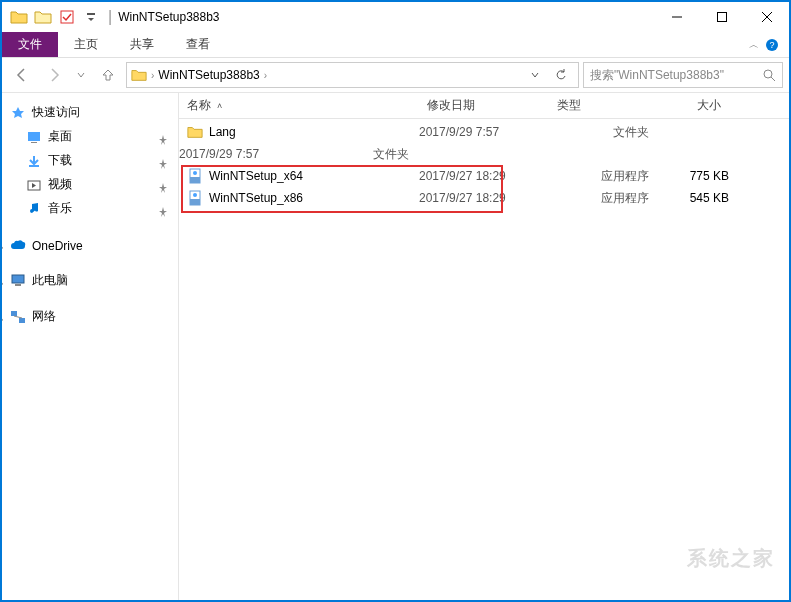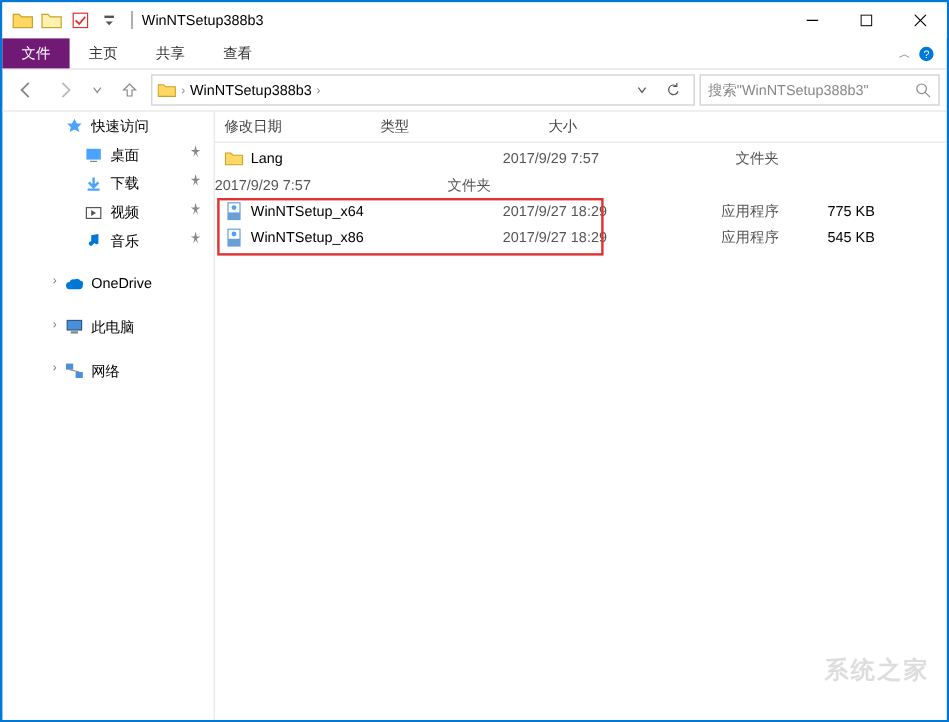--- a/index.html
+++ b/index.html
@@ -31,21 +31,21 @@
 .crumb { font-size: 12px; color: #000; }
 .crumb-sep { color: #888; font-size: 10px; }
 .addr-actions { margin-left: auto; display: flex; }
 .addr-act { width: 26px; height: 24px; display: flex; align-items: center; justify-content: center; color: #555; font-size: 12px; }
 .search-box { width: 200px; height: 26px; border: 1px solid #ccc; display: flex; align-items: center; padding: 0 6px; color: #888; font-size: 12px; }
 .search-box .sicon { margin-left: auto; }
 
 
 .body { flex: 1; display: flex; overflow: hidden; border-top: 1px solid #e5e5e5; }
 .sidebar { width: 177px; border-right: 1px solid #e5e5e5; padding: 4px 0; overflow-y: auto; }
-.nav-item { display: flex; align-items: flex-start; height: 24px; padding-left: 24px; font-size: 12px; color: #000; position: relative; margin-left: 44px; }
+.nav-item { display: flex; align-items: flex-end; height: 24px; padding-left: 24px; font-size: 12px; color: #000; position: relative; }
 .nav-item.top { padding-left: 8px; font-size: 12px; }
 .nav-item .pin { margin-left: auto; margin-right: 10px; color: #888; font-size: 11px; }
 .nav-item .tree-arrow { position: absolute; left: -12px; color: #777; font-size: 10px; }
 .nav-spacer { height: 12px; }
 .ni-icon { width: 16px; height: 16px; display: flex; align-items: center; justify-content: center; margin-right: 6px; }
 
 
 .content { flex: 1; display: flex; flex-direction: column; }
 .columns { height: 26px; display: flex; align-items: center; border-bottom: 1px solid #e5e5e5; font-size: 12px; color: #444; }
 .col { padding: 0 8px; display: flex; align-items: center; gap: 4px; }
@@ -300,20 +300,24 @@
               <rect x="9" y="8" width="6" height="5" fill="#4a90d9"></rect>
               <line x1="4" y1="6" x2="12" y2="8" stroke="#888"></line>
             </svg>
         </span>
         <span>网络</span>
       </div>
     </div>
 
     <div class="content">
       <div class="columns">
+        <div class="col col-name">
+          <span>名称</span>
+          <span class="sort-arrow">˄</span>
+        </div>
         <div class="col col-date">修改日期</div>
         <div class="col col-type">类型</div>
         <div class="col col-size">大小</div>
       </div>
       <div class="filelist" id="filelist">
         <div class="highlight-box" style="left:2px; top:46px; width:322px; height:48px;"></div>
       <div class="row">
             <div class="cell-name">
               <span class="file-ico">
                 <svg width="16" height="14" viewBox="0 0 18 14">

